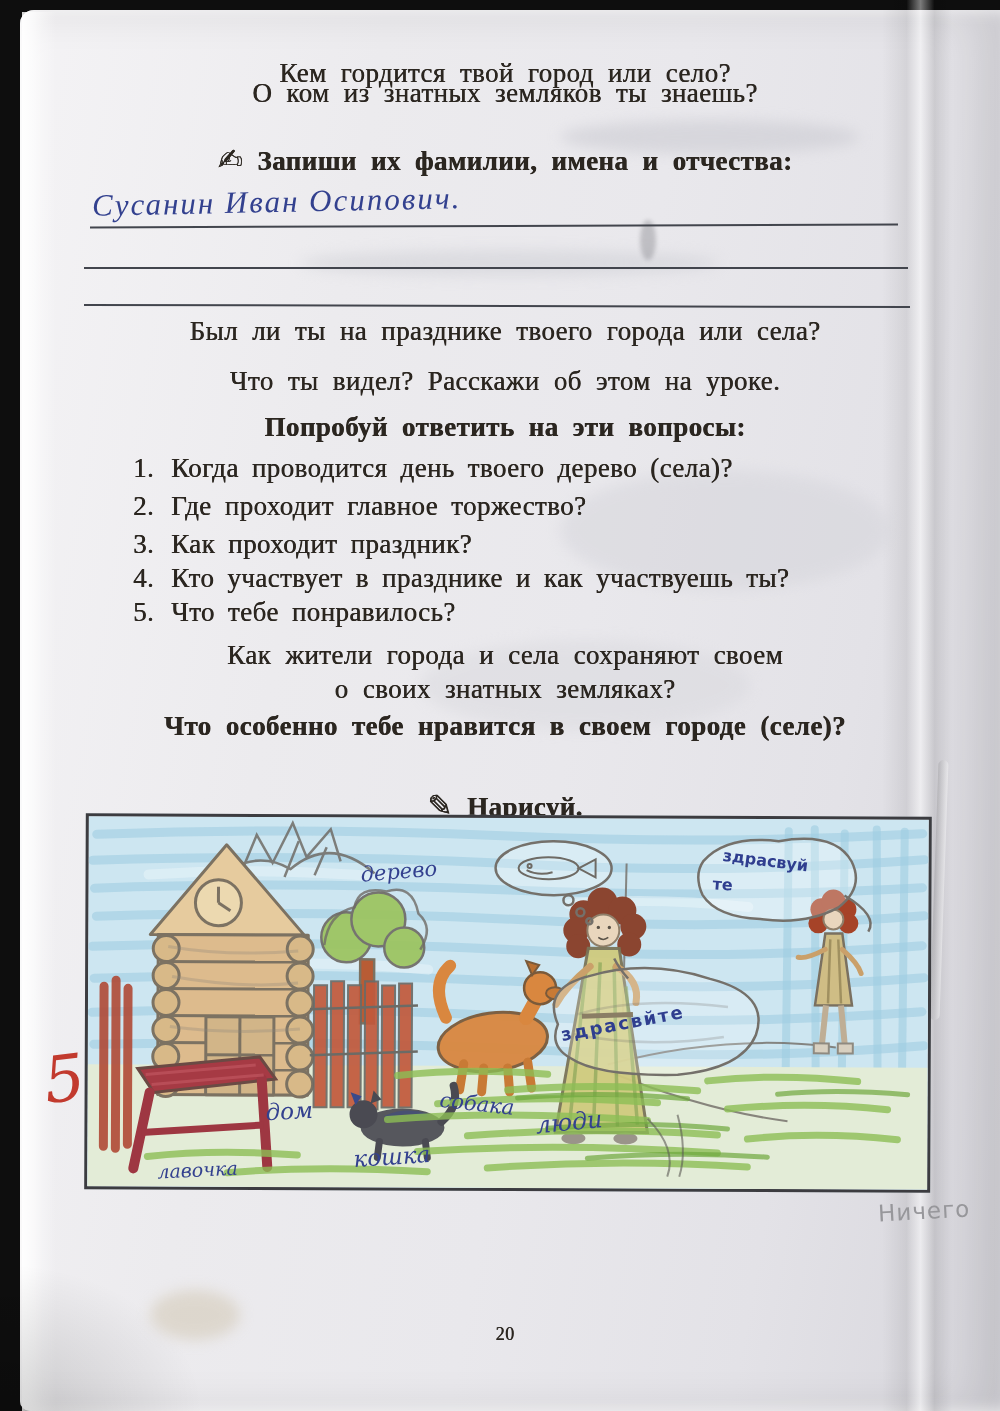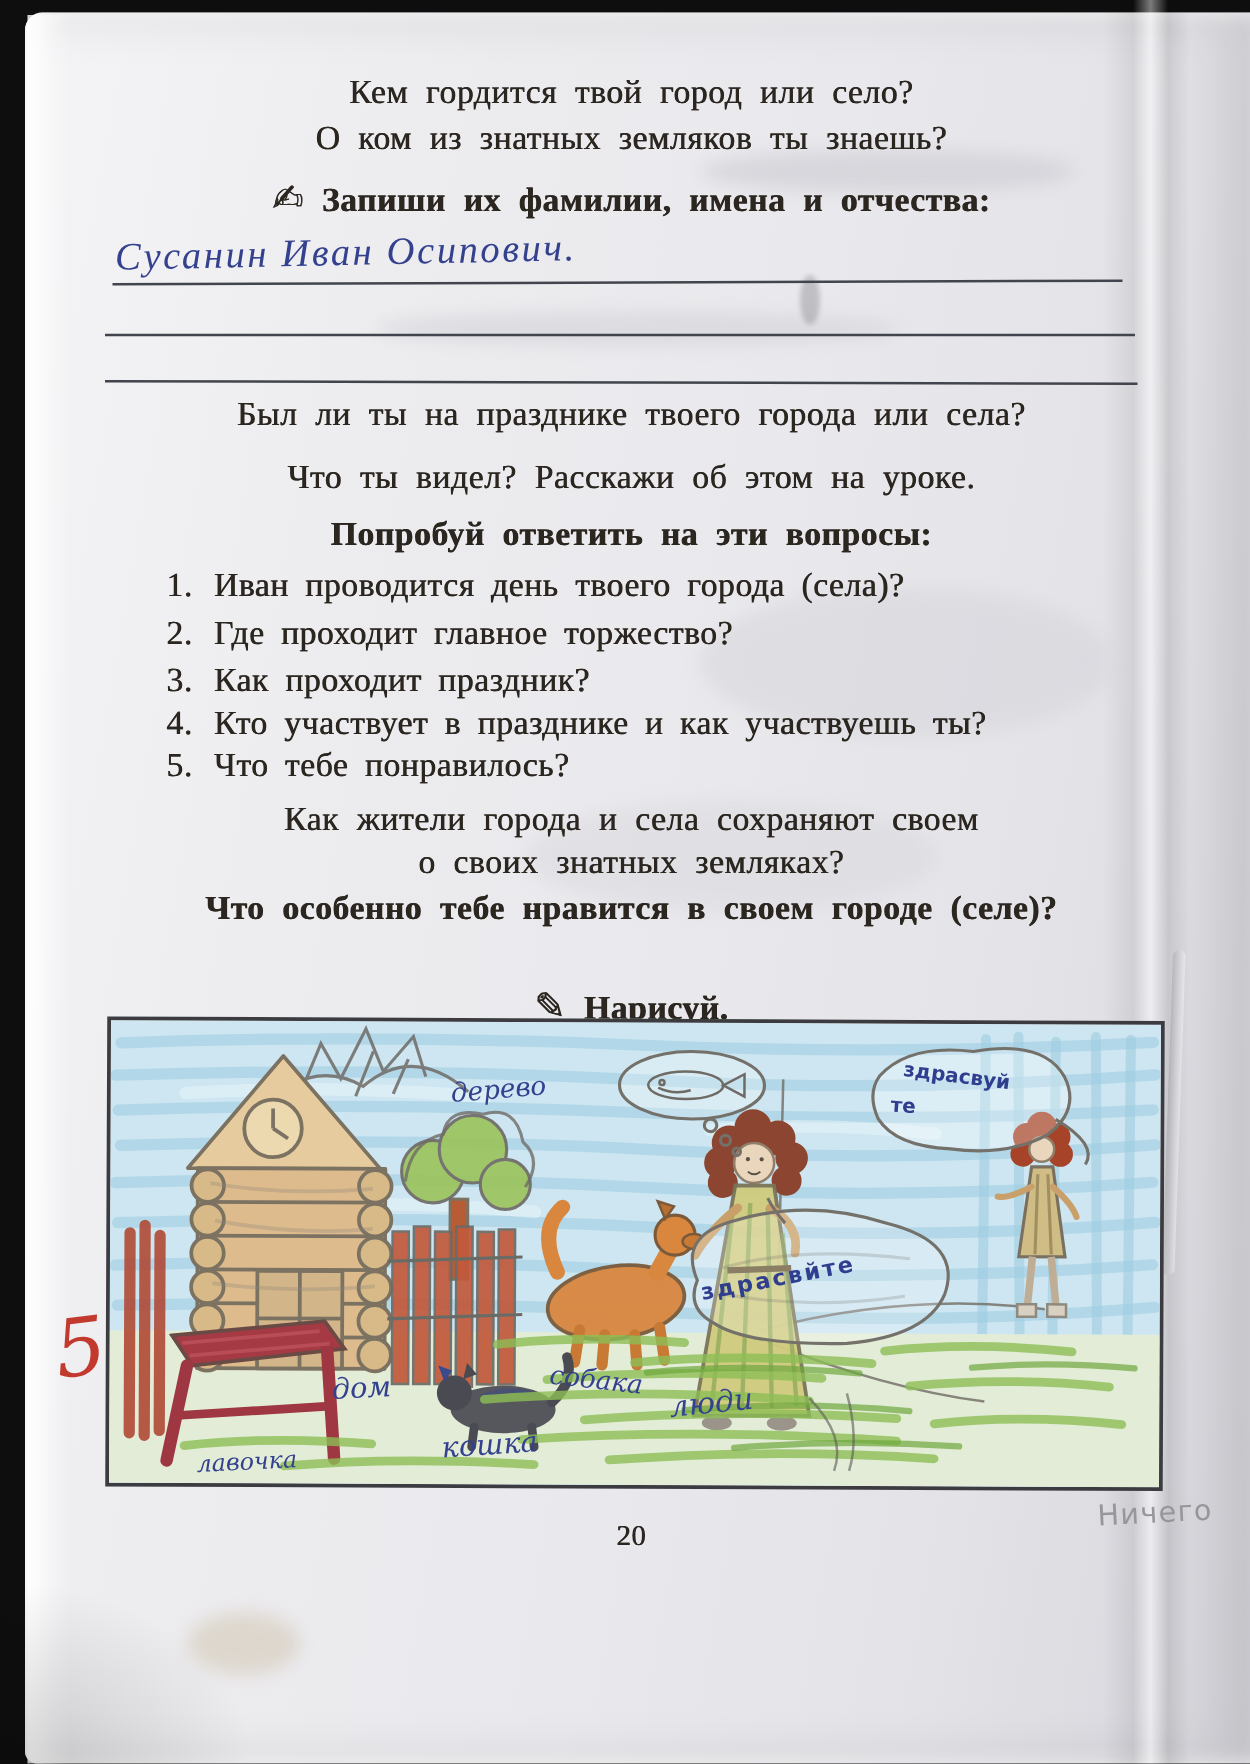--- a/index.html
+++ b/index.html
@@ -60,40 +60,40 @@
   <div class="crease-fold"></div>
   <div class="corner-curl"></div>
   <div class="stain s1"></div>
   <div class="stain s2"></div>
   <div class="stain s3"></div>
   <div class="stain s4"></div>
   <div class="stain s5"></div>
   <div class="stain s6"></div>
 
   <div class="book center" style="top:58px;">Кем гордится твой город или село?</div>
-  <div class="book center" style="top:95px;text-align:center;">О ком из знатных земляков ты знаешь?</div>
+  <div class="book center" style="top:78px;text-align:center;">О ком из знатных земляков ты знаешь?</div>
 
   <div class="book center bold" style="top:142px;">
     <span class="icon" style="font-size:30px;word-spacing:0;">✍</span>
     <span>Запиши их фамилии, имена и отчества:</span>
   </div>
 
   <div class="hand-ink" style="left:92px;top:184px;font-size:31px;letter-spacing:2px;transform:rotate(-1.2deg);">Сусанин Иван Осипович.</div>
   <div class="rule" style="left:90px;top:225px;width:808px;transform:rotate(-.2deg);"></div>
   <div class="rule" style="left:84px;top:267px;width:824px;"></div>
   <div class="rule" style="left:84px;top:305px;width:826px;transform:rotate(.15deg);"></div>
 
   <div class="book center" style="top:316px;">Был ли ты на празднике твоего города или села?</div>
   <div class="book center bold" style="top:412px;">Попробуй ответить на эти вопросы:</div>
 
   <div class="book center" style="top:366px;">Что ты видел? Расскажи об этом на уроке.</div>
 
   <div class="q-item" style="top:453px;">
     <span class="q-num">1.</span>
-    <span>Иван проводится день твоего города (села)?</span>
+    <span>Когда проводится день твоего дерево (села)?</span>
   </div>
   <div class="q-item" style="top:491px;">
     <span class="q-num">2.</span>
     <span>Где проходит главное торжество?</span>
   </div>
   <div class="q-item" style="top:529px;">
     <span class="q-num">3.</span>
     <span>Как проходит праздник?</span>
   </div>
   <div class="q-item" style="top:563px;">
@@ -359,14 +359,14 @@
 
     <span class="d-bubble-text" style="left:634px;top:32px;font-size:16px;transform:rotate(7deg);">здрасвуй</span>
     <span class="d-bubble-text" style="left:624px;top:56px;font-size:16px;transform:rotate(4deg);">те</span>
     <span class="d-bubble-text" style="left:472px;top:194px;font-size:18px;letter-spacing:2px;transform:rotate(-11deg);">здрасвйте</span>
   </div>
 
   <div class="grade">5</div>
 
   <div class="pencil-hand" style="left:878px;top:1198px;">Ничего</div>
 
-  <div class="book center" style="top:1216px;font-size:23px;">20</div>
+  <div class="book center" style="top:1324px;font-size:18px;">20</div>
 </div>
 
 </body></html>

